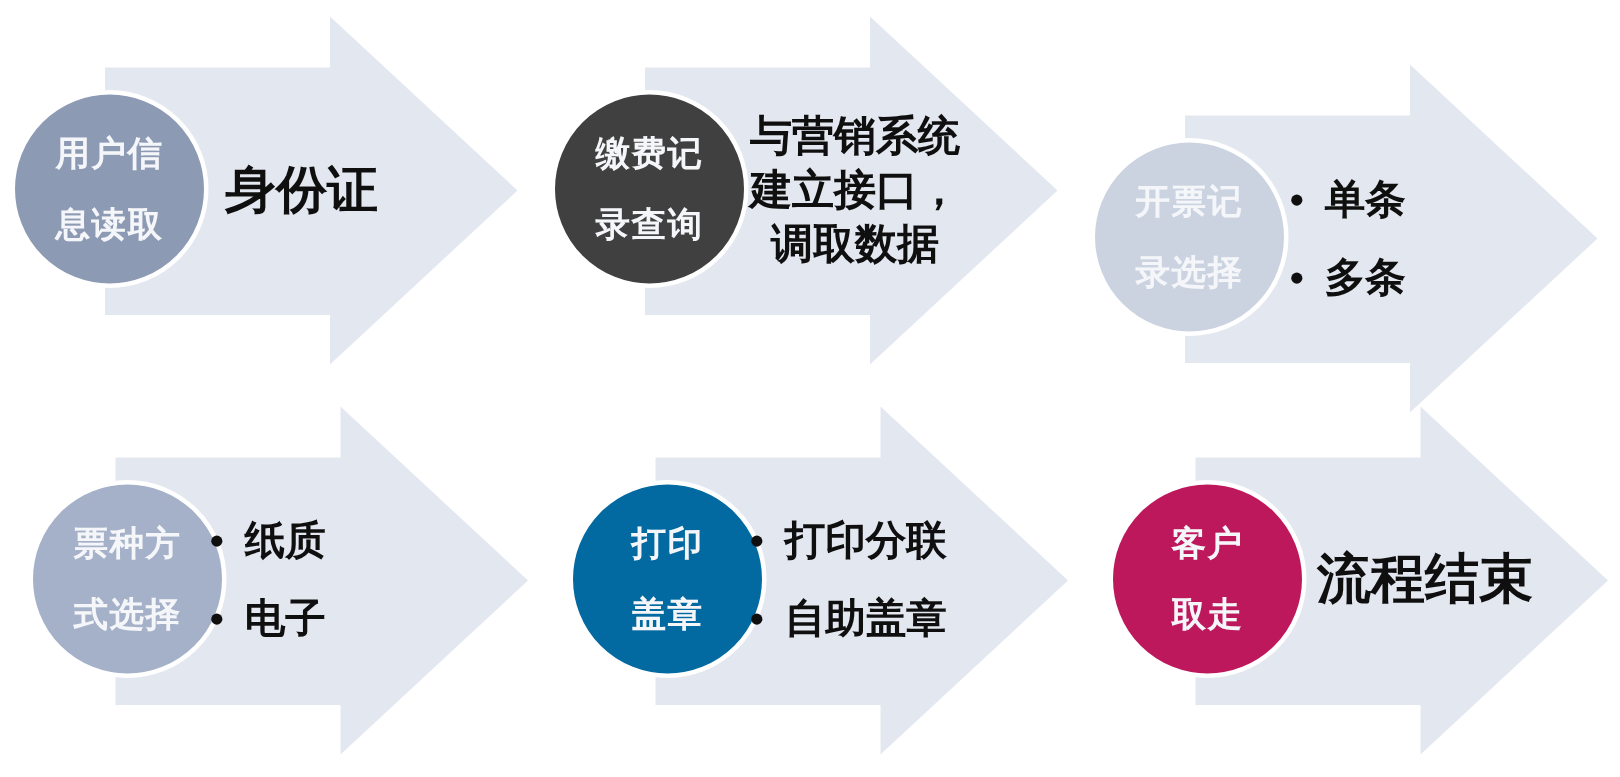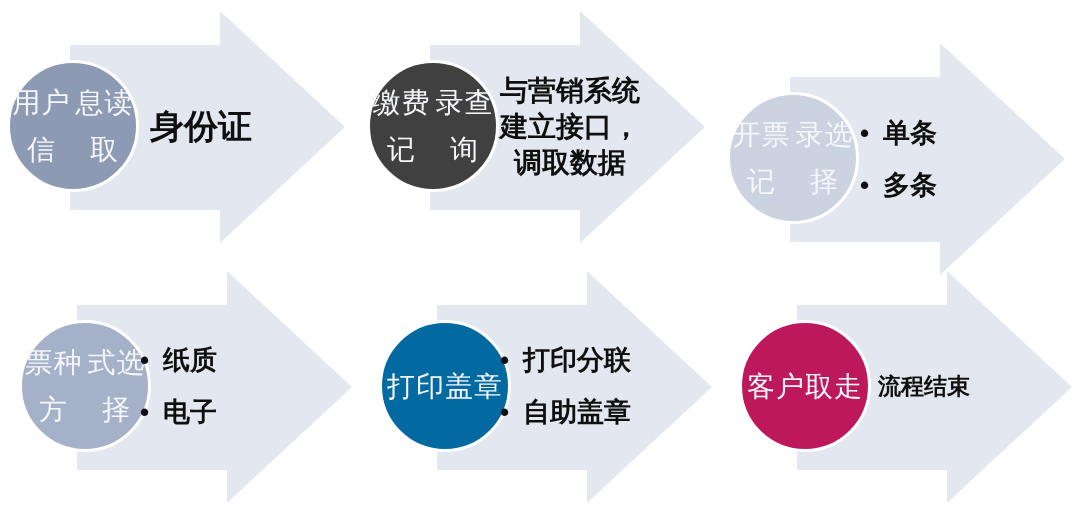--- a/index.html
+++ b/index.html
@@ -21,38 +21,38 @@
 
   .arrow { position: absolute; left: 0; top: 0; width: 360px; height: 259px; }
   .arrow-poly { fill: var(--arrow-fill, #e3e7f0); }
 
   .circle {
     position: absolute;
     width: 126px; height: 126px;
     border-radius: 50%;
     border: 3px solid var(--circle-border, #ffffff);
     color: var(--circle-text, #f5f6f9);
-    display: flex; 
+    display: flex; flex-direction: column;
     align-items: center; justify-content: center;
     text-align: center;
-    font-size: 28px;
+    font-size: 23px;
     line-height: 47px;
-    font-weight: 400;
+    font-weight: 700;
     letter-spacing: 1px;
   }
   .cell.r1 .circle { left: 7px;  top: 60px; }
   .cell.r2 .circle { left: 19px; top: 61px; }
 
   .label {
     position: absolute; left: 150px; top: 0; height: 254px;
     display: flex; align-items: center;
     font-weight: 700; font-size: 34px;
     color: var(--label-text, #0f0f0f);
   }
-  .cell.c6 .label { left: 158px; font-size: 23px; text-align: center; }
+  .cell.c6 .label { left: 158px; font-size: 36px; text-align: center; }
 
   .detail {
     position: absolute; left: 118px; top: 0; height: 254px; width: 184px;
     display: flex; flex-direction: column; justify-content: center;
     text-align: center;
     font-weight: 700; font-size: 28px; line-height: 36px;
     color: var(--label-text, #0f0f0f);
   }
 
   .bullets {

